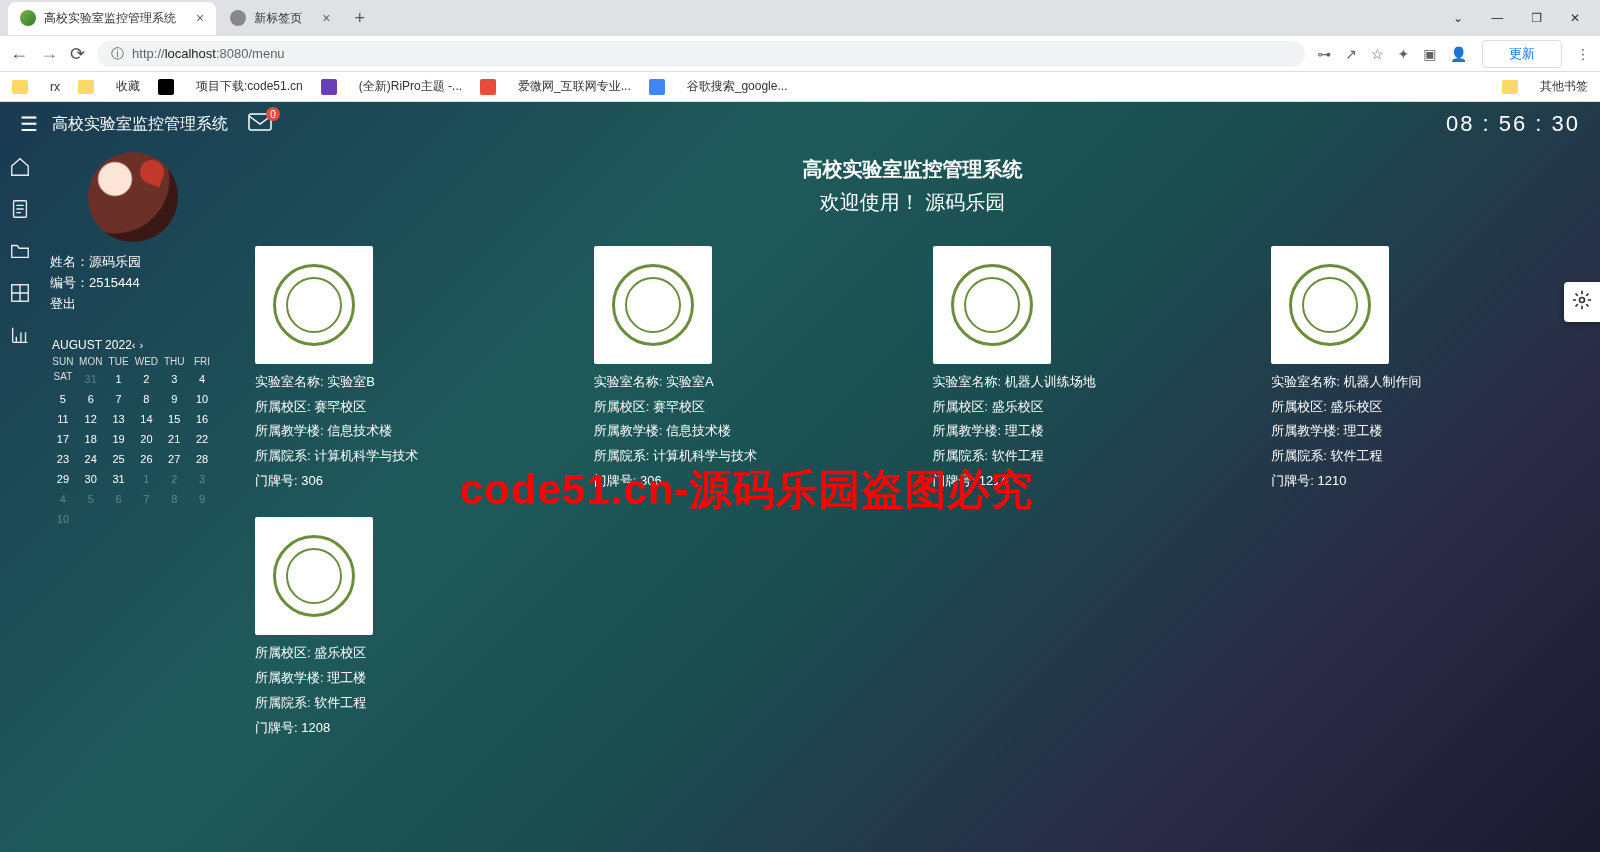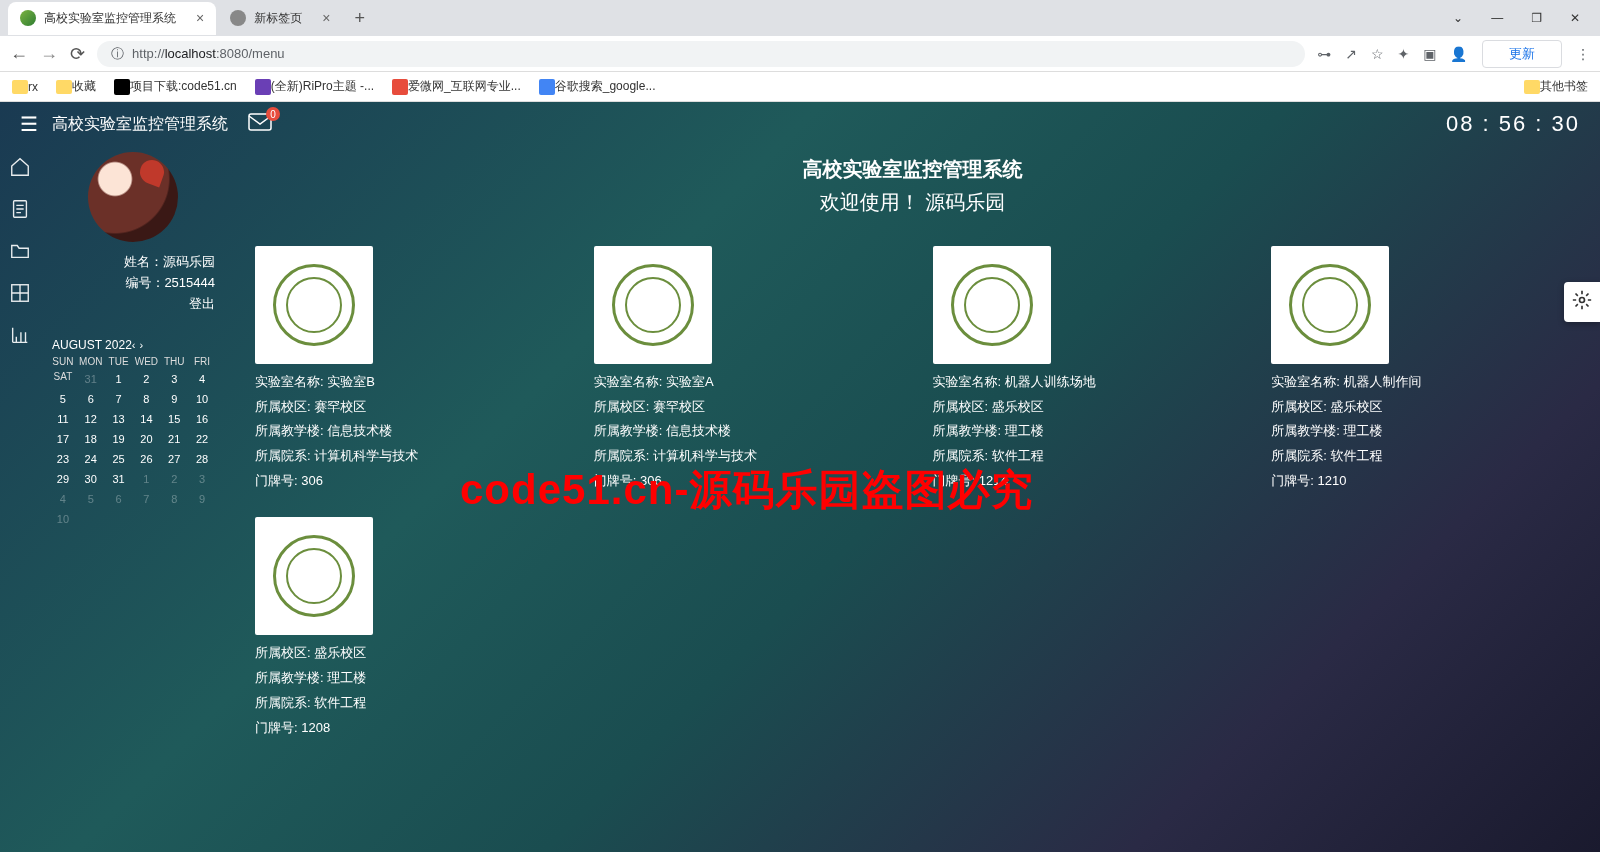--- a/index.html
+++ b/index.html
@@ -17,42 +17,42 @@
 
 .addr-bar { display: flex; align-items: center; height: 36px; background: #fff; padding: 0 10px; gap: 12px; border-bottom: 1px solid #ddd; }
 .nav-btn { color: #888; font-size: 18px; cursor: pointer; }
 .nav-btn.active { color: #555; }
 .url-box { flex: 1; display: flex; align-items: center; background: #f1f3f4; border-radius: 14px; padding: 4px 14px; font-size: 13px; color: #5f6368; gap: 8px; }
 .url-host { color: #202124; }
 .addr-right { display: flex; gap: 14px; align-items: center; color: #5f6368; font-size: 14px; }
 .update-btn { color: #1a73e8; border: 1px solid #dadce0; border-radius: 4px; padding: 4px 26px; font-size: 13px; }
 
 .bookmarks { display: flex; align-items: center; height: 30px; background: #fff; padding: 0 12px; gap: 18px; border-bottom: 1px solid #ddd; font-size: 12px; color: #333; }
-.bm { display: flex; align-items: center; gap: 0; cursor: pointer; }
+.bm { display: flex; align-items: center; gap: 22px; cursor: pointer; }
 .bm-folder { width: 16px; height: 14px; background: #ffd966; border-radius: 2px; }
 .bm-icon { width: 16px; height: 16px; border-radius: 2px; display: inline-block; }
 .bm-other { margin-left: auto; }
 
 
 .app { position: relative; width: 1600px; height: 750px; background: linear-gradient(135deg, #1a3a52 0%, #1f5a5a 35%, #1a4d50 55%, #2a2a45 80%, #1a1a2e 100%); color: #fff; }
 .topbar { display: flex; align-items: center; height: 44px; padding: 0 20px; }
 .hamburger { font-size: 20px; margin-right: 14px; cursor: pointer; }
 .app-title { font-size: 16px; }
 .mail-wrap { position: relative; margin-left: 20px; }
 .mail-badge { position: absolute; top: -6px; right: -8px; background: #e74c3c; color: #fff; font-size: 10px; width: 14px; height: 14px; border-radius: 50%; display: flex; align-items: center; justify-content: center; }
 .clock { margin-left: auto; font-size: 22px; letter-spacing: 2px; }
 
 .body-row { display: flex; height: calc(100% - 44px); }
 .rail { width: 40px; display: flex; flex-direction: column; align-items: center; gap: 20px; padding-top: 10px; }
 .rail-icon { width: 22px; height: 22px; cursor: pointer; opacity: 0.9; }
 
 .side { width: 185px; padding: 6px 10px; }
 .avatar { width: 90px; height: 90px; border-radius: 50%; background: radial-gradient(circle at 30% 30%, #fce4d6 18%, #6b3028 20% 60%, #3a1815 62%); margin: 0 auto 10px; position: relative; }
 .avatar::after { content: ""; position: absolute; top: 8px; right: 14px; width: 24px; height: 24px; background: #c0392b; border-radius: 50% 50% 0 50%; transform: rotate(20deg); }
-.user-info { text-align: right; font-size: 13px; line-height: 1.6; }
+.user-info { text-align: left; font-size: 13px; line-height: 1.6; }
 .logout { cursor: pointer; }
 
 .cal { margin-top: 20px; font-size: 11px; }
 .cal-head { display: flex; align-items: center; justify-content: flex-start; padding: 4px 2px; }
 .cal-title { font-size: 12px; }
 .cal-nav { display: flex; gap: 4px; }
 .cal-grid { display: grid; grid-template-columns: repeat(6, 1fr); text-align: center; gap: 4px 2px; }
 .cal-dh { color: #ddd; font-size: 10px; }
 .cal-d { color: #fff; font-size: 11px; padding: 2px; }
 .cal-d.dim { color: rgba(255,255,255,0.3); }

